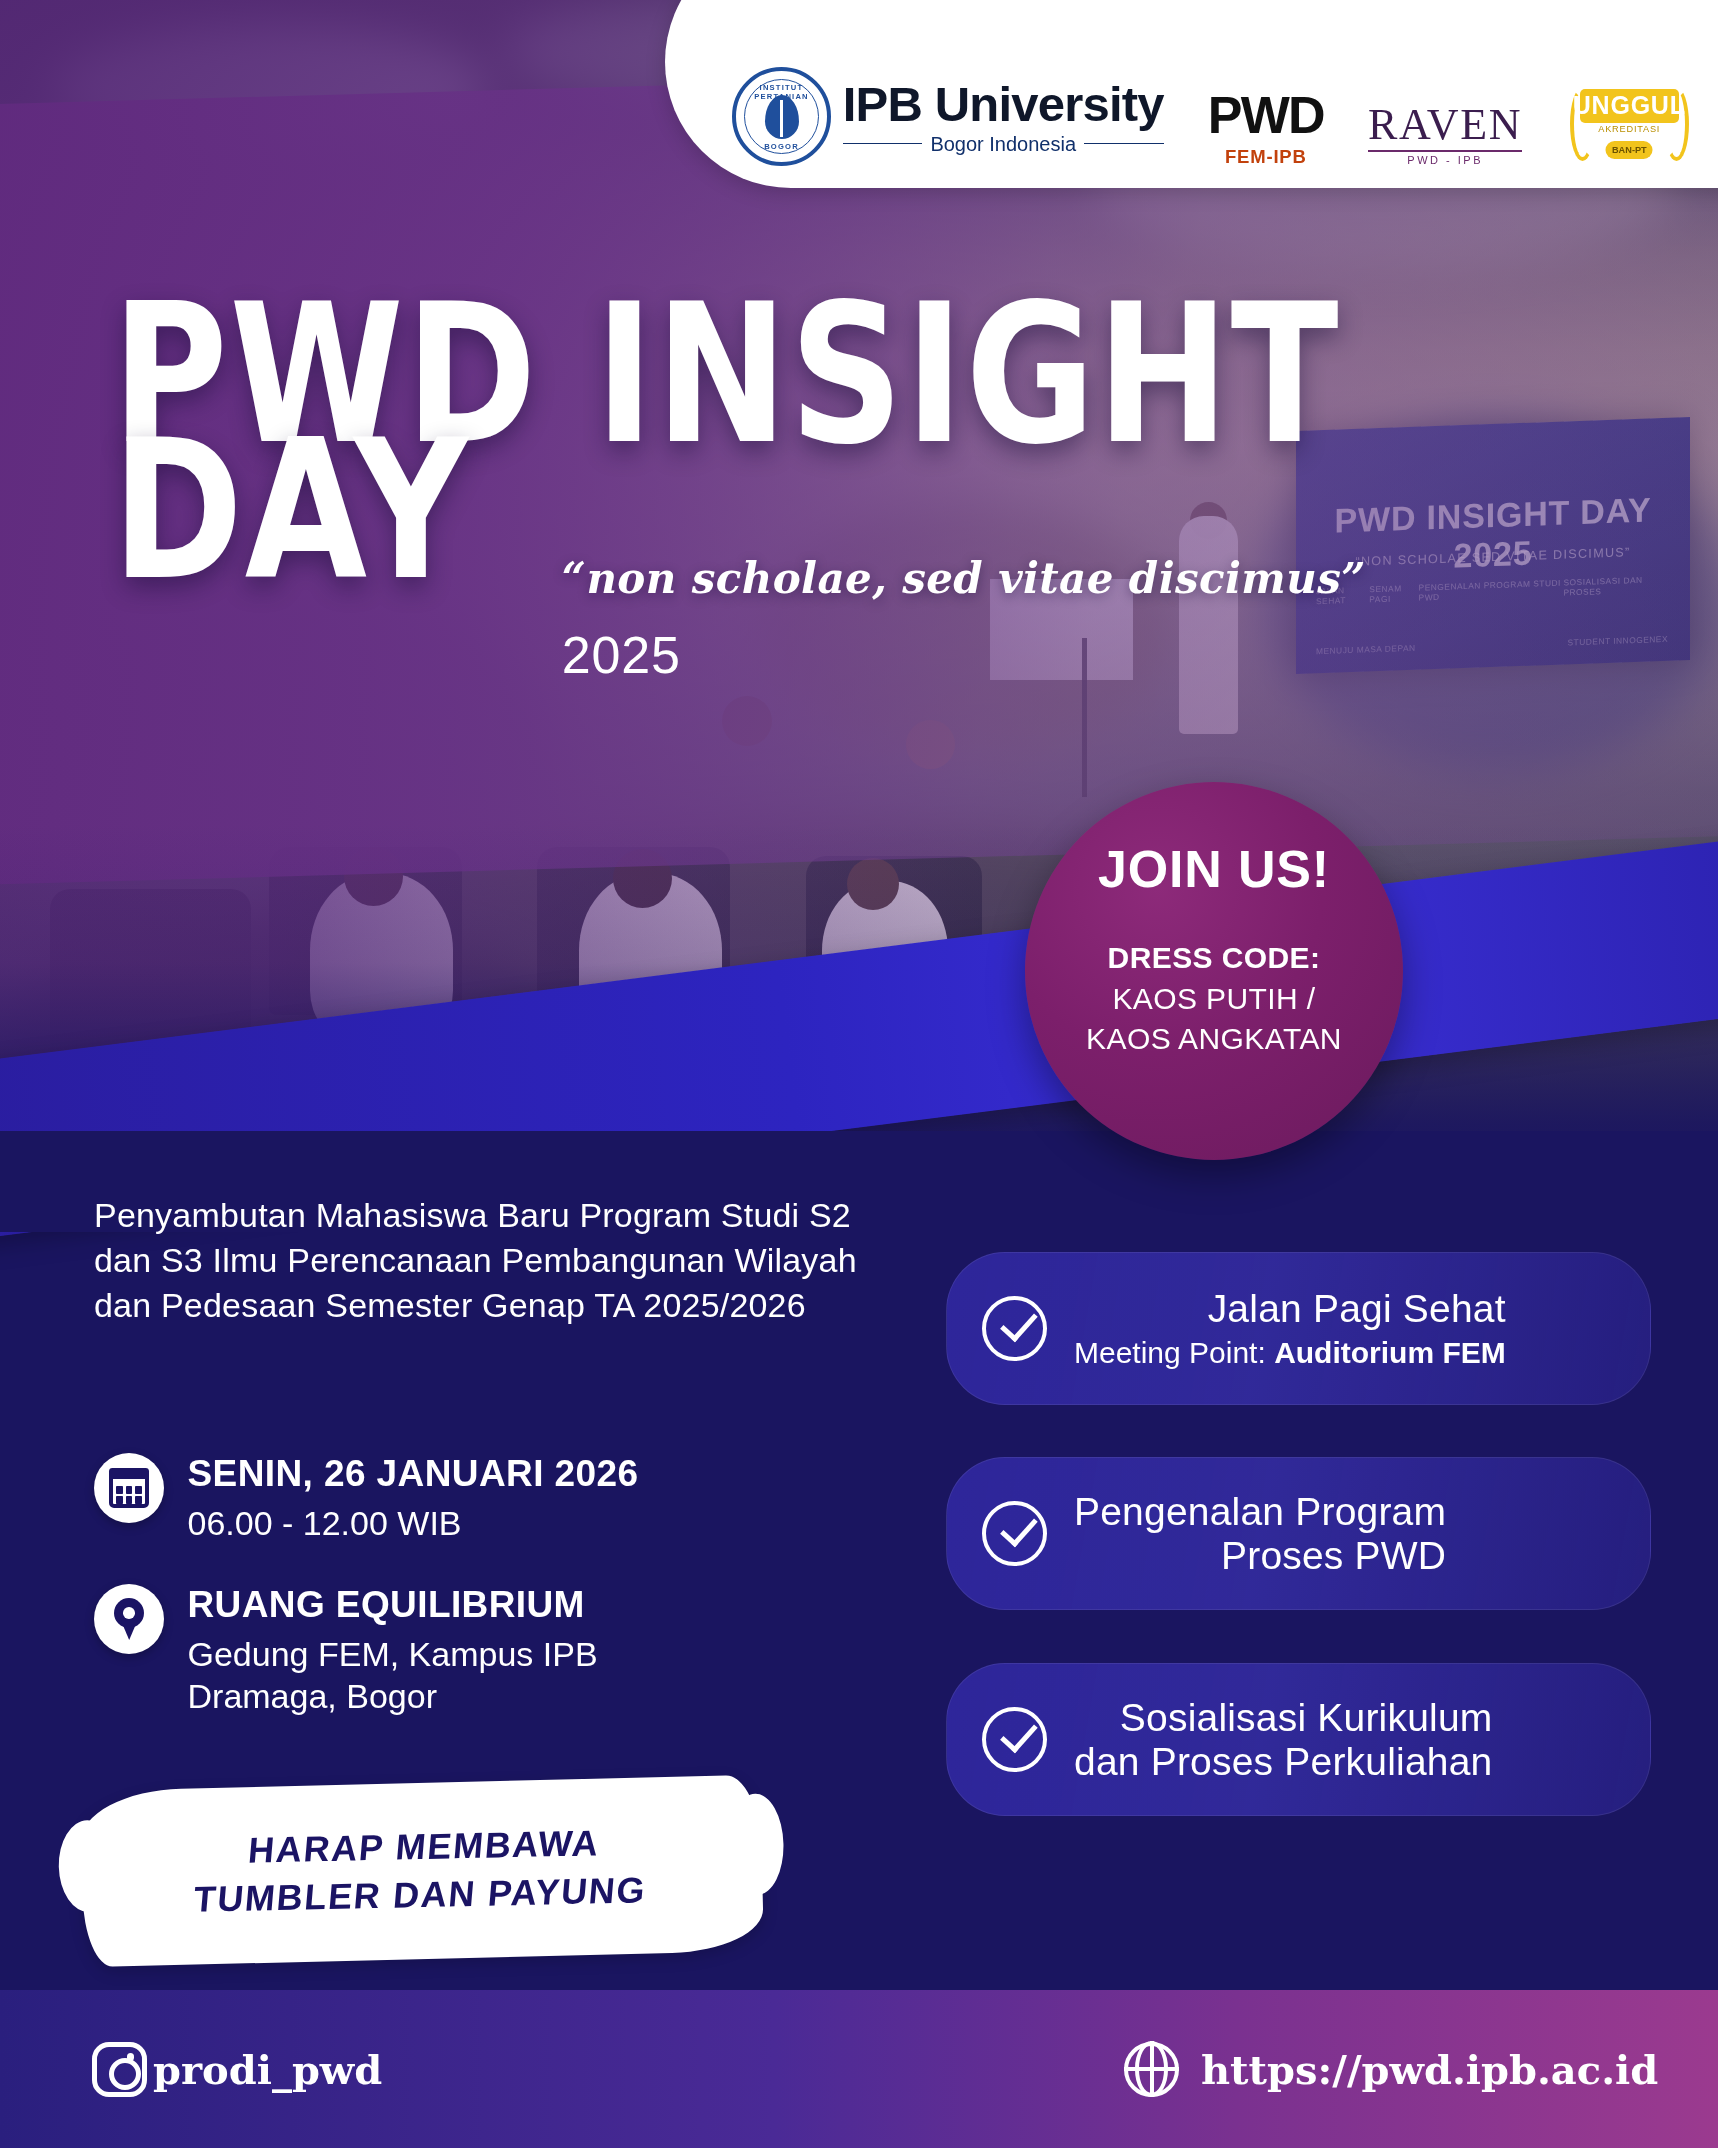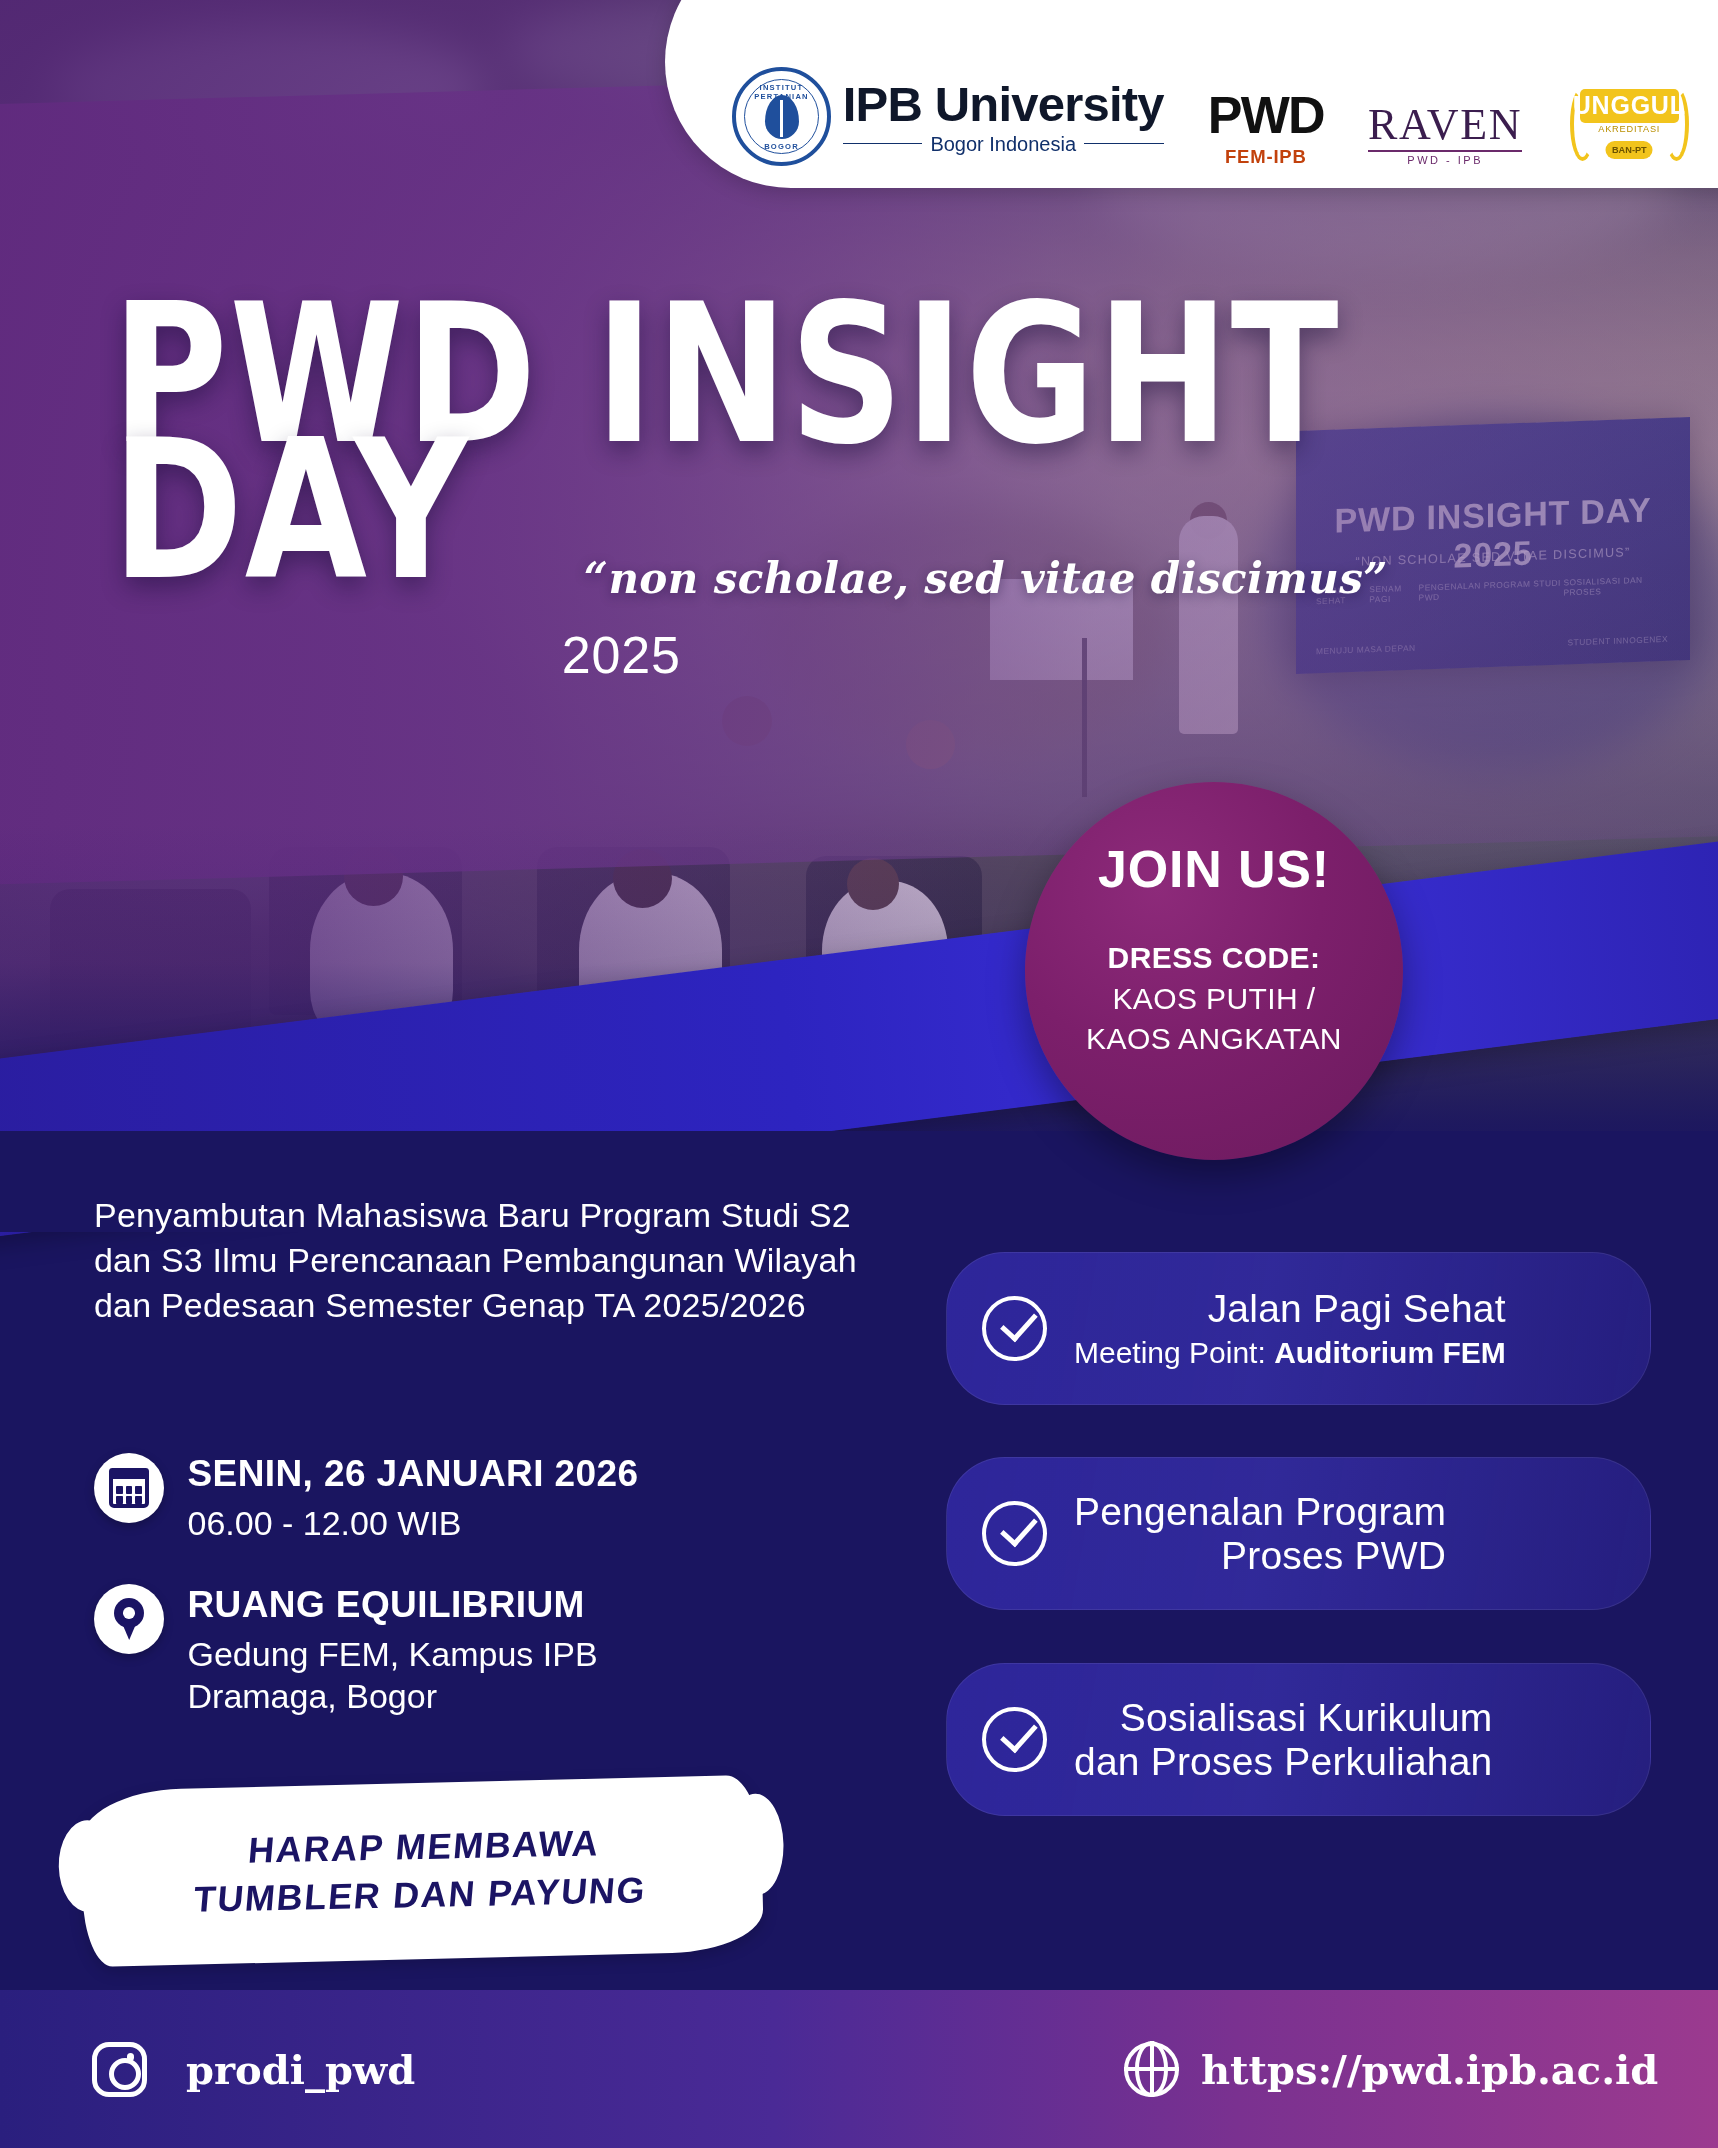--- a/index.html
+++ b/index.html
@@ -204,21 +204,20 @@
     font-family: "DejaVu Sans", sans-serif; letter-spacing: 1.7px;
     transform: scaleY(1.22); transform-origin: left top;
     text-shadow: 0 8.4px 22px rgba(20,10,50,.45);
   }
   .tagline-block { margin-left: 92px; padding-top: 126px; }
   .tagline {
     font-family: "DejaVu Serif", serif;
     font-style: italic; font-weight: bold;
     color: #ffffff; font-size: 42px; letter-spacing: 0.4px;
     text-shadow: 0 3.4px 11.7px rgba(20,10,50,.4);
-    margin-left: 22px;
   }
   .year {
     color: #ffffff; font-size: 52px; margin-top: 22px; letter-spacing: 0.8px;
     font-family: "Liberation Sans", sans-serif;
   }
 
   
   .ribbon-blue {
     position: absolute; left: -67px; top: 948px; width: 1896px; height: 176px;
     background: linear-gradient(90deg, #2a1d9e 0%, #2d24c0 45%, #3a2fd6 70%, #2b21ad 100%);
@@ -343,21 +342,21 @@
   .pill-main { font-size: 39px; line-height: 1.12; letter-spacing: 0.2px; }
   .pill-sub { font-size: 30px; margin-top: 5px; }
   .pill-sub b { font-weight: bold; }
 
   
   .footer {
     position: absolute; left: 0; bottom: 0; width: 1718px; height: 158px;
     background: linear-gradient(90deg, #2a1f7e 0%, #4a2a96 45%, #7a3190 72%, #9b3a8f 100%);
     display: flex; align-items: center;
   }
-  .footer-left { position: absolute; left: 92px; display: flex; align-items: center; gap: 39px; }
+  .footer-left { position: absolute; left: 92px; display: flex; align-items: center; gap: 6px; }
   .footer-right { position: absolute; left: 1124px; display: flex; align-items: center; gap: 22px; }
   .ig-icon {
     width: 55px; height: 55px; border: 5px solid #fff; border-radius: 17px;
     position: relative; flex: 0 0 auto;
   }
   .ig-icon::before {
     content: ""; position: absolute; left: 11.7px; top: 11.7px; width: 22px; height: 22px;
     border: 5px solid #fff; border-radius: 50%;
   }
   .ig-icon::after {

